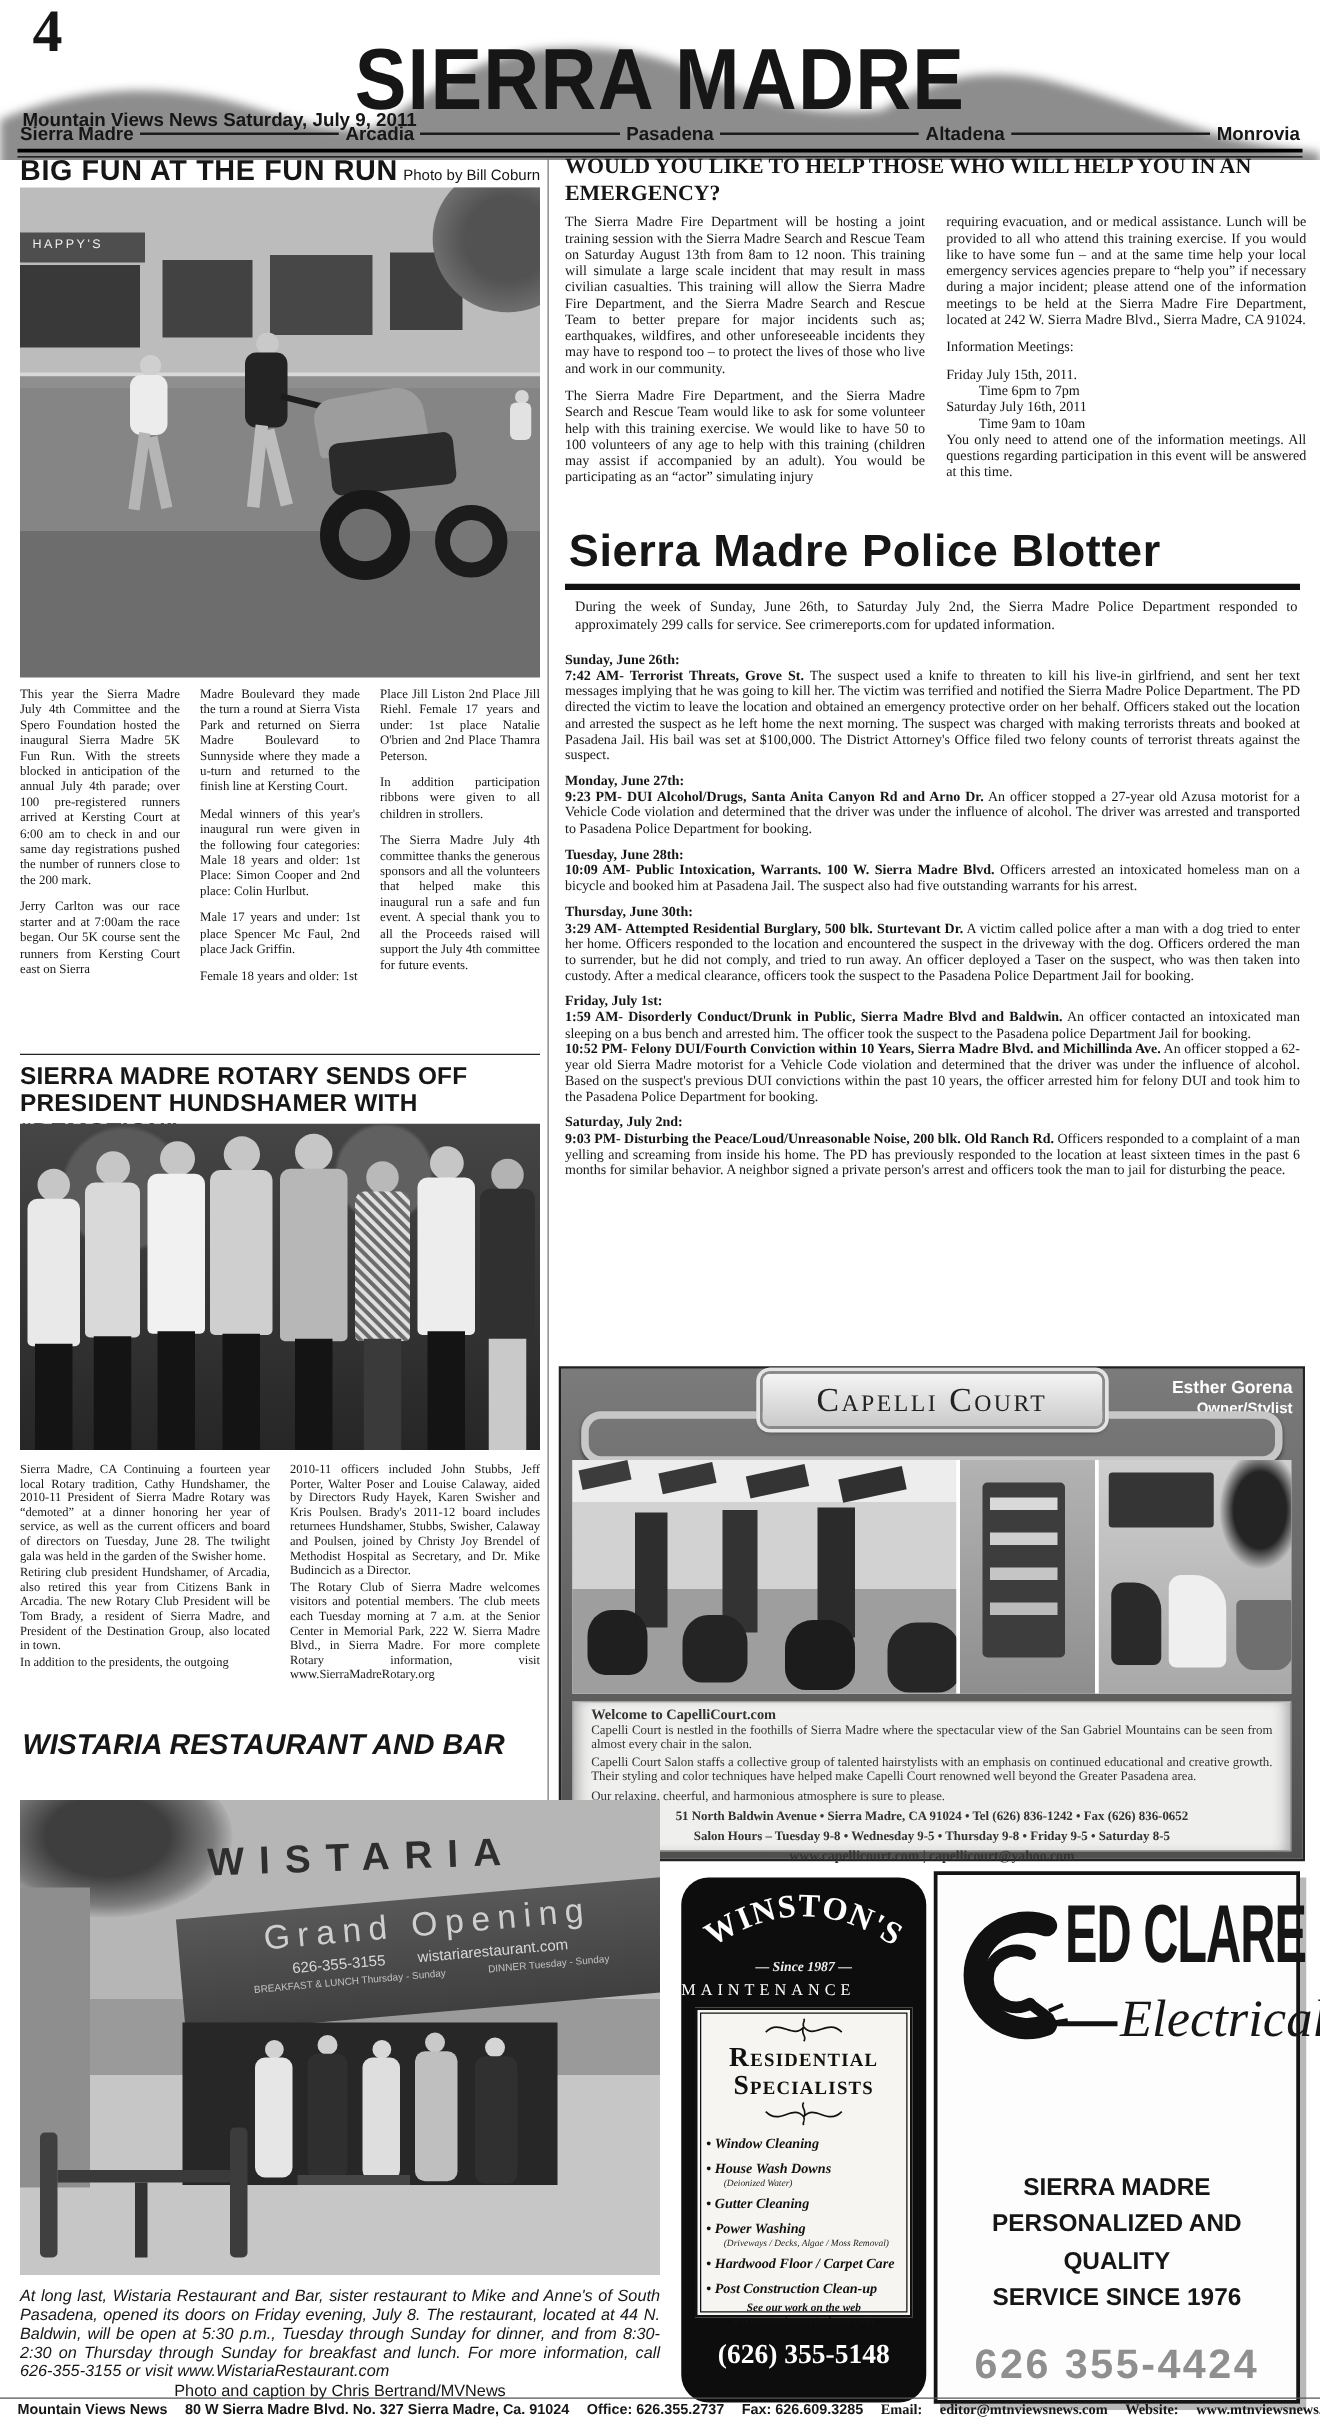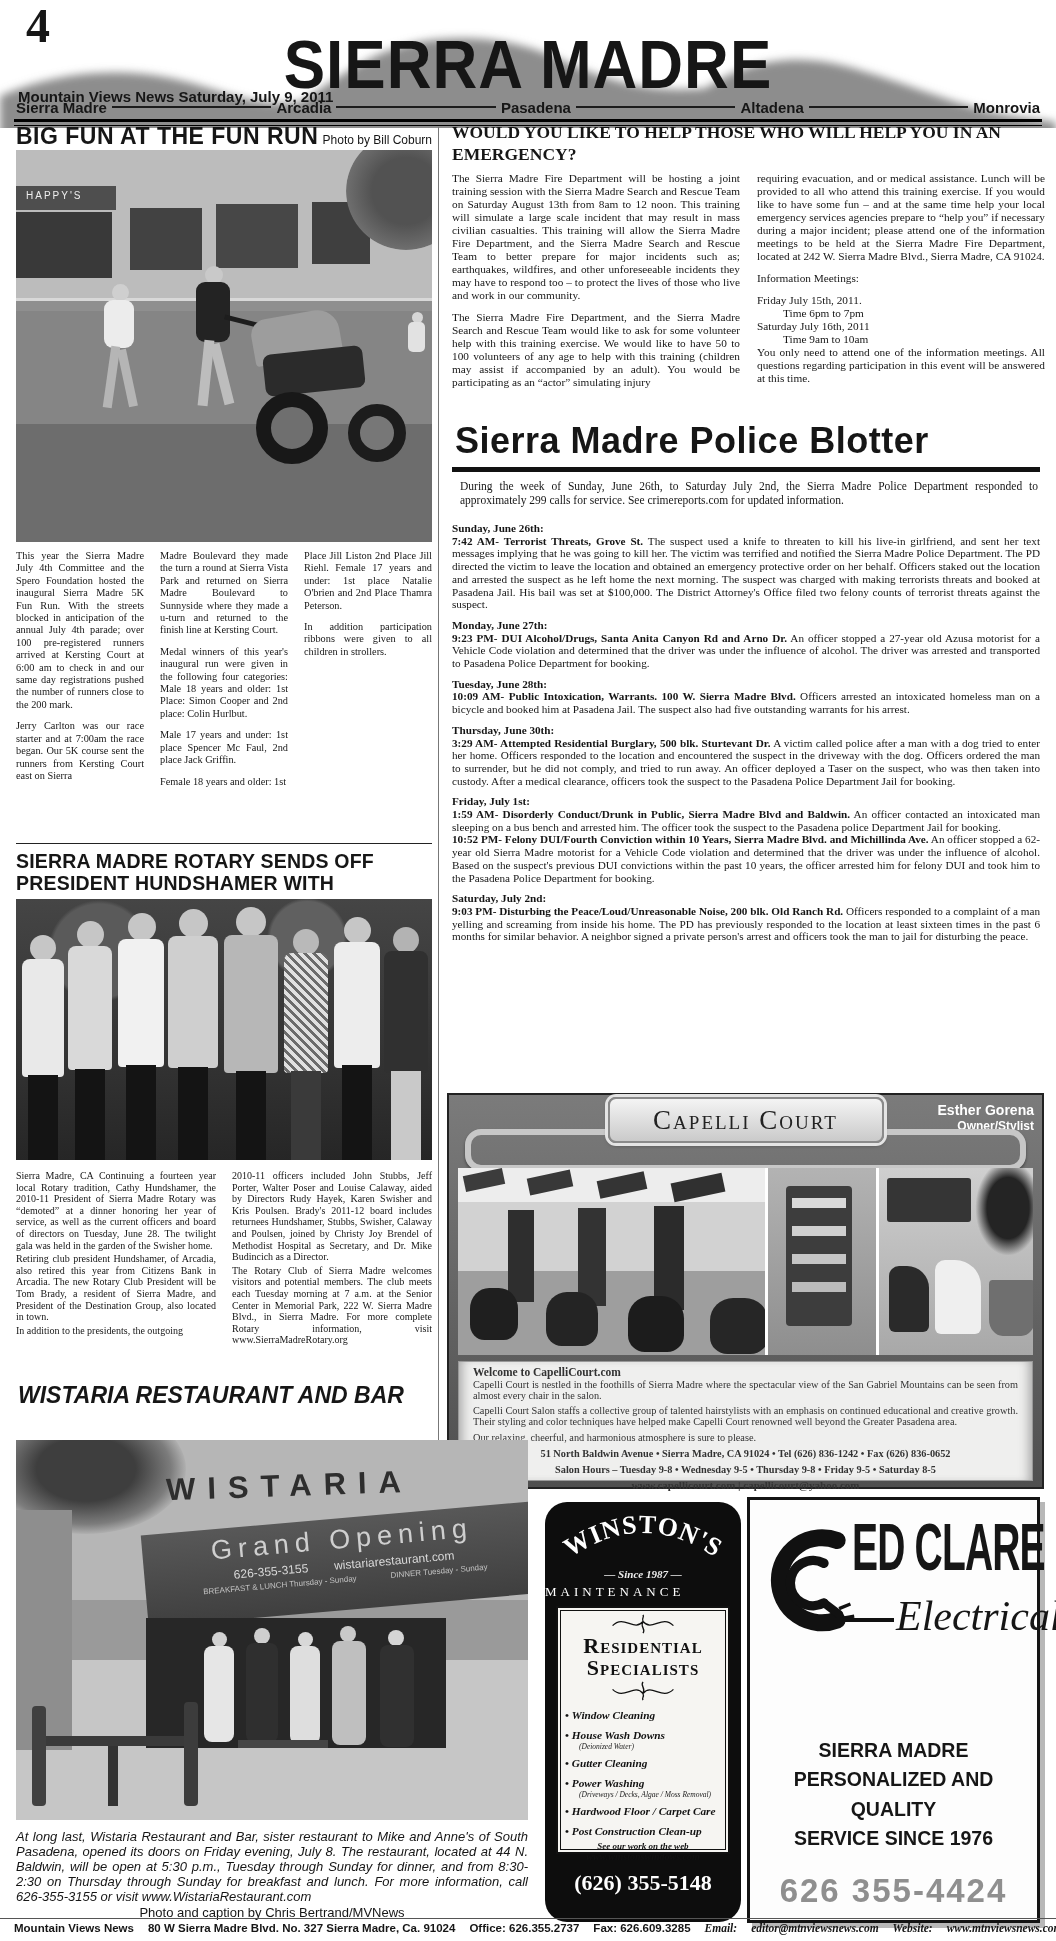--- a/index.html
+++ b/index.html
@@ -125,21 +125,21 @@
      box-shadow:5px 5px 0 rgba(0,0,0,.28);box-sizing:border-box;}
   #ec-logo{position:absolute;left:4px;top:6px;width:104px;height:158px;}
   #ec-name{position:absolute;left:102px;top:8px;font-size:47px;font-weight:bold;transform:scale(.83,1.4);transform-origin:left top;white-space:nowrap;font-family:"Liberation Sans",sans-serif;letter-spacing:-1px;}
   #ec-script{position:absolute;left:86px;top:92px;font-size:42px;font-style:italic;font-family:"Liberation Serif",serif;white-space:nowrap;}
   #ec-script::before{content:"";display:inline-block;width:58px;border-top:4px solid #111;vertical-align:middle;margin-right:2px;}
   #ec-tagline{position:absolute;left:0;right:0;top:236px;text-align:center;font-weight:bold;font-size:19.5px;line-height:1.5;}
   #ec-phone{position:absolute;left:0;right:0;top:372px;text-align:center;font-size:33px;font-weight:bold;color:#8f8f8f;letter-spacing:2px;}
 
   
   #footer{left:14px;right:14px;top:1922px;font-size:11.5px;font-weight:bold;display:flex;gap:14px;white-space:nowrap;}
-  #footer .ser{font-family:"Liberation Serif",serif;font-style:italic;}
+  #footer .ser{font-family:"Liberation Serif",serif;}
 </style>
 </head>
 <body>
 
 <div id="page">
 
   <svg id="mountain-svg" class="abs" viewBox="0 0 1056 112" preserveAspectRatio="none">
     <defs>
         <filter id="blur4">
           <feGaussianBlur stdDeviation="4"></feGaussianBlur>
@@ -204,20 +204,21 @@
     </div>
     <div class="fr-col jt" id="fr-c2">
       <p>Madre Boulevard they made the turn a round at Sierra Vista Park and returned on Sierra Madre Boulevard to Sunnyside where they made a u-turn and returned to the finish line at Kersting Court.</p>
       <p>Medal winners of this year's inaugural run were given in the following four categories: Male 18 years and older: 1st Place: Simon Cooper and 2nd place: Colin Hurlbut.</p>
       <p>Male 17 years and under: 1st place Spencer Mc Faul, 2nd place Jack Griffin.</p>
       <p>Female 18 years and older: 1st</p>
     </div>
     <div class="fr-col jt" id="fr-c3">
       <p>Place Jill Liston 2nd Place Jill Riehl. Female 17 years and under: 1st place Natalie O'brien and 2nd Place Thamra Peterson.</p>
       <p>In addition participation ribbons were given to all children in strollers.</p>
+      <p>The Sierra Madre July 4th committee thanks the generous sponsors and all the volunteers that helped make this inaugural run a safe and fun event.  A special thank you to all the Proceeds raised will support the July 4th committee for future events.</p>
     </div>
   </div>
   <div id="fr-rule" class="abs"></div>
 
   <div id="rot-headline" class="abs sans">SIERRA MADRE ROTARY SENDS OFF PRESIDENT HUNDSHAMER WITH “DEMOTION”</div>
   <div id="rot-photo" class="abs">
     <div class="pers" style="left:6px;top:36px;">
         <div class="hd" style="left:8px;top:0;width:26px;height:26px;"></div>
         <div class="bd" style="left:0;top:24px;width:42px;height:118px;background:#e9e9e9;"></div>
         <div class="lg" style="left:6px;top:140px;width:30px;height:120px;"></div>

